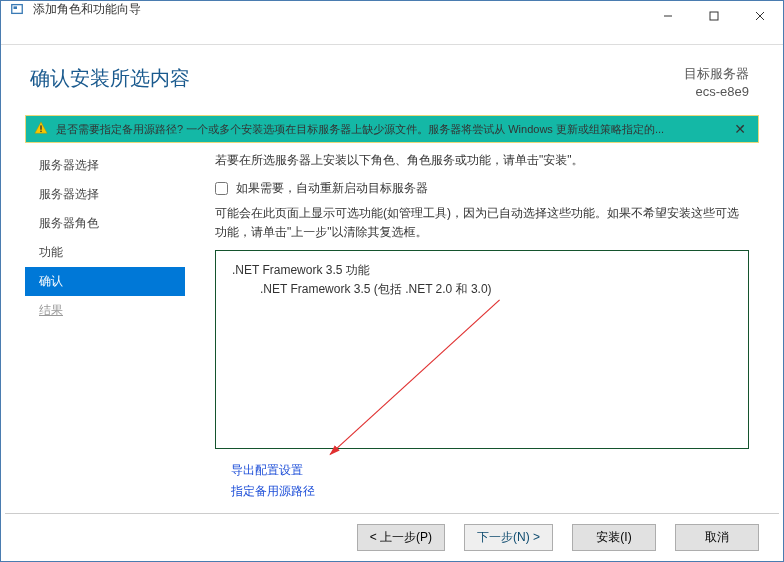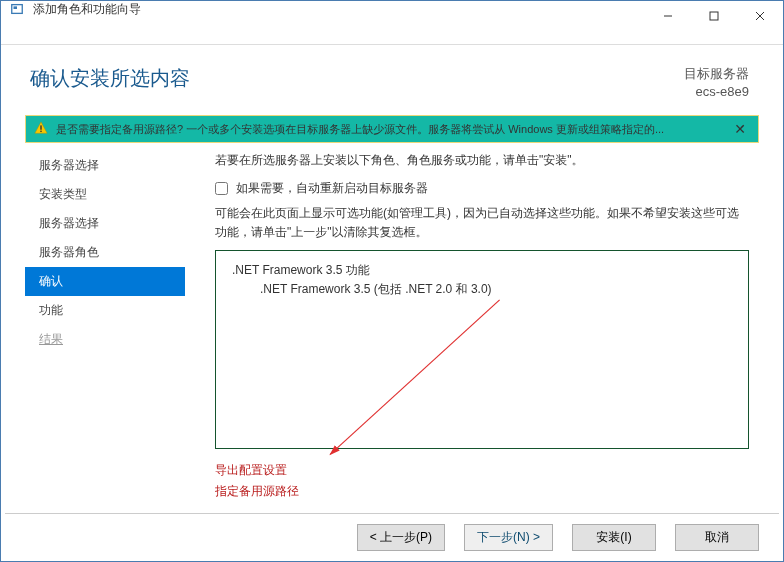--- a/index.html
+++ b/index.html
@@ -21,21 +21,21 @@
     .sidebar-item { padding: 6px 14px; font-size: 12px; cursor: pointer; color: #444; }
     .sidebar-item.active { background: #0078d7; color: #fff; }
     .sidebar-item.disabled { color: #999; text-decoration: underline; }
     .panel { flex: 1; padding: 0 10px 0 30px; display: flex; flex-direction: column; font-size: 12px; color: #333; line-height: 1.6; overflow: hidden; }
     .checkbox-row { display: flex; align-items: center; margin: 8px 0 6px 0; }
     .checkbox-row input { margin-right: 8px; }
     .feature-box { border: 1px solid #14532d; flex: 1; margin-top: 8px; padding: 10px 14px; overflow: auto; min-height: 180px; }
     .feature-item { margin-left: 2px; }
     .feature-sub { margin-left: 30px; }
     .links { margin-top: 10px; }
-    .link { color: #b91c1c; cursor: pointer; display: block; margin: 2px 0; }
+    .link { color: #1d4ed8; cursor: pointer; display: block; margin: 2px 16px; }
     .footer { border-top: 1px solid #ccc; padding: 10px 20px; display: flex; justify-content: flex-end; gap: 19px; }
     .btn { min-width: 84px; padding: 4px 12px; border: 1px solid #adadad; background: #e1e1e1; cursor: pointer; font-size: 12px; font-family: inherit; }
     .btn:disabled { color: #0c4a6e; background: #efefef; cursor: default; }
     .watermark { position: absolute; right: 18px; bottom: 12px; color: rgba(120,120,120,0.6); font-size: 13px; font-family: sans-serif; pointer-events: none; letter-spacing: 0.5px; }
     .arrow-overlay { position: absolute; pointer-events: none; left: 0; top: 0; width: 100%; height: 100%; }
   </style>
 </head>
 <body>
 
 <div class="window">
@@ -84,25 +84,24 @@
             <rect x="7.2" y="11" width="1.6" height="1.6" fill="#333"></rect>
           </svg>
       </span>
       <span style="flex:1;">是否需要指定备用源路径? 一个或多个安装选项在目标服务器上缺少源文件。服务器将尝试从 Windows 更新或组策略指定的...</span>
       <span class="warning-close">✕</span>
     </div>
 
     <div class="main-row">
       <div class="sidebar">
         <div class="sidebar-item">服务器选择</div>
-        <div class="sidebar-item">安装类型</div>
         <div class="sidebar-item">服务器选择</div>
         <div class="sidebar-item">服务器角色</div>
+        <div class="sidebar-item">功能</div>
         <div class="sidebar-item active">确认</div>
-        <div class="sidebar-item">功能</div>
         <div class="sidebar-item disabled">结果</div>
       </div>
 
       <div class="panel">
         <div>若要在所选服务器上安装以下角色、角色服务或功能，请单击"安装"。</div>
         <div class="checkbox-row">
           <input type="checkbox" style="">
           <span>如果需要，自动重新启动目标服务器</span>
         </div>
         <div>可能会在此页面上显示可选功能(如管理工具)，因为已自动选择这些功能。如果不希望安装这些可选功能，请单击"上一步"以清除其复选框。</div>

